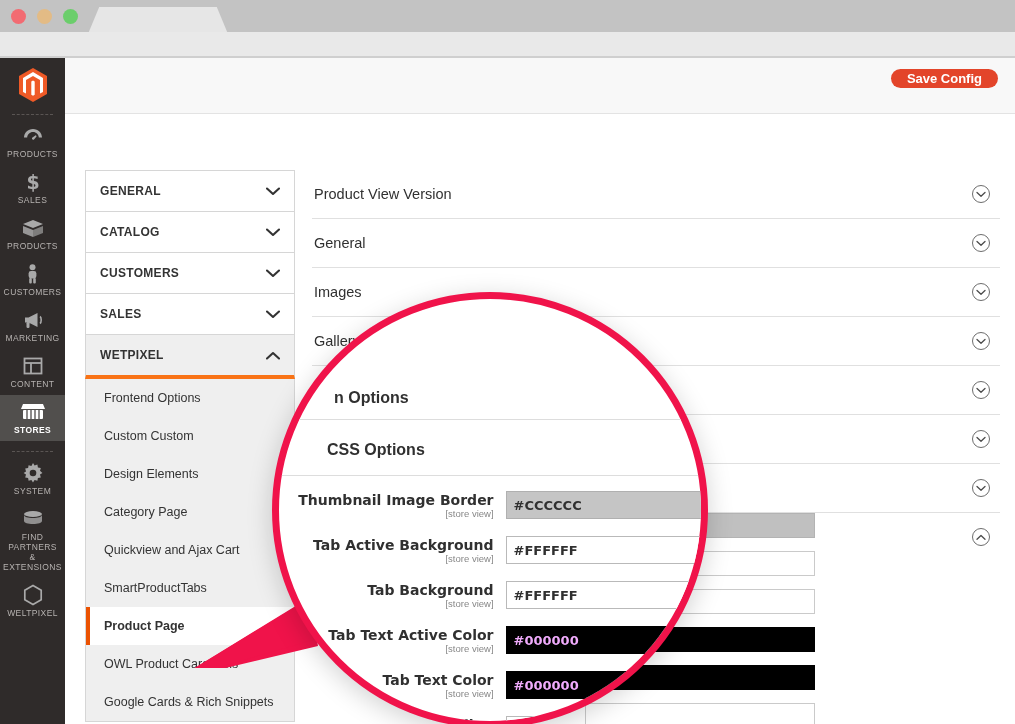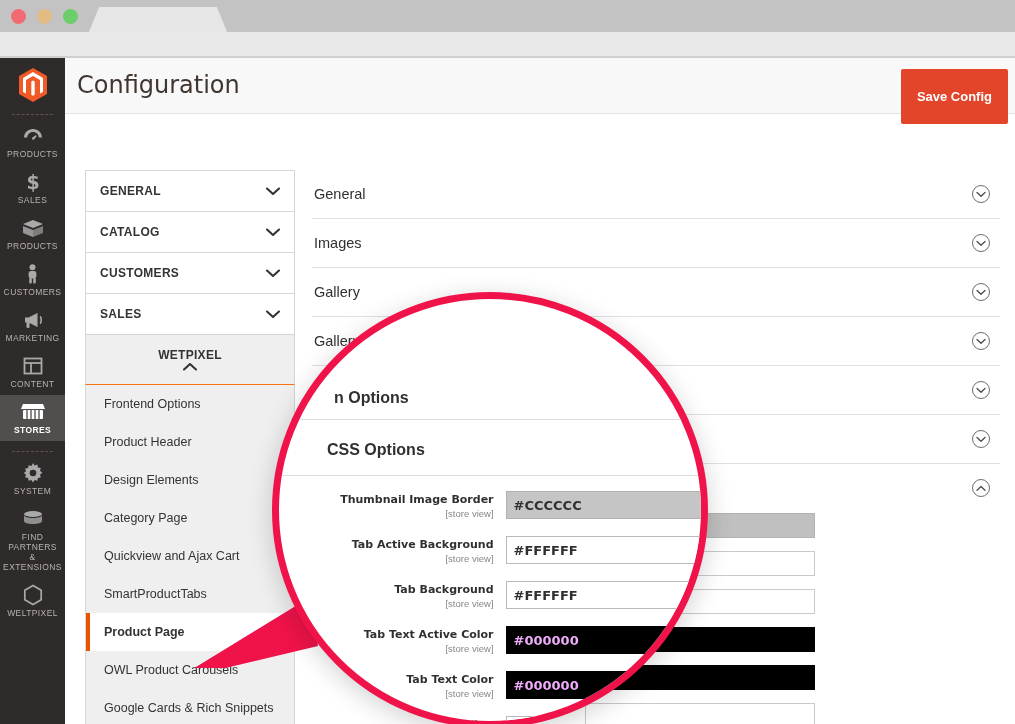--- a/index.html
+++ b/index.html
@@ -77,38 +77,38 @@
   .page-head {
     position: absolute; left: 65px; top: 0; width: 950px; height: 56px;
     background: #f8f8f8; border-bottom: 1px solid #e3e3e3;
   }
   .page-title {
     position: absolute; left: 12px; top: 13px;
     font-size: 24px; font-weight: 400; color: #41362f;
     font-family: "DejaVu Sans", sans-serif;
   }
   .save-btn {
-    position: absolute; right: 7px; top: 11px;
+    position: absolute; right: 17px; top: 11px;
     background: #e3452a; color: #fff; border: none;
-    font-size: 13px; font-weight: bold; padding: 20px 16px;
-    border-radius: 2px; cursor: pointer;
+    font-size: 13px; font-weight: bold; padding: 2px 16px;
+    border-radius: 12px; cursor: pointer;
     font-family: "Liberation Sans", sans-serif;
   }
 
   
   .confnav {
     position: absolute; left: 85px; top: 112px; width: 210px;
     background: #fff;
   }
   .cn-group {
     border: 1px solid #d6d6d6; border-bottom: none;
     background: #fff; padding: 13px 14px; cursor: pointer;
     display: flex; align-items: center; justify-content: space-between;
   }
-  .cn-group:last-of-type { border-bottom: 1px solid #f97316; flex-direction: column; }
+  .cn-group:last-of-type { border-bottom: 4px solid #f97316; }
   .cn-group.open { background: #efefef; }
   .cn-group-label {
     font-size: 12px; font-weight: bold; color: #333; letter-spacing: .3px;
   }
   .cn-chev { color: #333; display: flex; }
   .cn-sub { background: #efefef; border: 1px solid #d6d6d6; border-top: none; }
   .cn-item {
     padding: 12px 14px 12px 14px; font-size: 12.5px; color: #333;
     cursor: pointer; border-left: 4px solid transparent;
   }
@@ -165,21 +165,21 @@
   .mag-line {
     position: absolute; left: 0; width: 436px; height: 1px; background: #ddd;
   }
 
   .mag-form { position: absolute; left: 0; top: 192px; width: 436px; }
   .mrow { display: flex; align-items: flex-start; margin-bottom: 17px; }
   .mlabel-wrap {
     width: 236px; text-align: right; padding-right: 12px; padding-top: 2px;
   }
   .mlabel {
-    font-size: 11px; font-weight: bold; color: #303030; line-height: 14px;
+    font-size: 14px; font-weight: bold; color: #303030; line-height: 14px;
     font-family: "DejaVu Sans", sans-serif;
   }
   .mscope { font-size: 9.5px; color: #888; margin-top: 1px; }
   .minput {
     width: 218px; height: 28px; border: 1px solid #b9b9b9; background: #fff;
     font-size: 13px; color: #303030; padding: 0 7px;
     display: flex; align-items: center;
     font-family: "DejaVu Sans", sans-serif; font-weight: bold;
   }
   .minput.grey  { background: #c5c5c5; border-color: #b0b0b0; }
@@ -310,21 +310,20 @@
               <svg width="20" height="22" viewBox="0 0 20 22" fill="none" stroke="currentColor" stroke-width="1.7">
                 <polygon points="10,1.5 18.2,6.2 18.2,15.8 10,20.5 1.8,15.8 1.8,6.2"></polygon>
               </svg>
             </div>
             <div class="rail-label">WELTPIXEL</div>
           </div>
         </div>
     </div>
 
     <div class="page-head">
-      <div class="page-title">Configuration</div>
       <button class="save-btn">Save Config</button>
     </div>
 
     <div class="confnav">
       <div id="cn-groups">
           <div class="cn-group">
             <span class="cn-group-label">GENERAL</span>
             <span class="cn-chev">
               <svg width="14" height="9" viewBox="0 0 14 9" fill="none" stroke="currentColor" stroke-width="2.1" stroke-linecap="round" stroke-linejoin="round">
                 <polyline points="1,1.5 7,7 13,1.5"></polyline>
@@ -359,32 +358,40 @@
             <span class="cn-group-label">WETPIXEL</span>
             <span class="cn-chev">
               <svg width="14" height="9" viewBox="0 0 14 9" fill="none" stroke="currentColor" stroke-width="2.1" stroke-linecap="round" stroke-linejoin="round">
                 <polyline points="1,7.5 7,2 13,7.5"></polyline>
               </svg>
             </span>
           </div>
         </div>
       <div class="cn-sub" id="cn-sub">
           <div class="cn-item">Frontend Options</div>
-          <div class="cn-item">Product Header</div>
+          <div class="cn-item">Custom Custom</div>
           <div class="cn-item">Design Elements</div>
           <div class="cn-item">Category Page</div>
           <div class="cn-item">Quickview and Ajax Cart</div>
           <div class="cn-item">SmartProductTabs</div>
           <div class="cn-item active">Product Page</div>
           <div class="cn-item">OWL Product Carousels</div>
           <div class="cn-item">Google Cards &amp; Rich Snippets</div>
         </div>
     </div>
 
     <div class="content" id="sections">
+        <div class="sec-row">
+          <div class="sec-title">Product View Version</div>
+          <div class="sec-chev">
+            <svg width="10" height="7" viewBox="0 0 10 7" fill="none" stroke="currentColor" stroke-width="1.3" stroke-linecap="round" stroke-linejoin="round">
+              <polyline points="1,1.5 5,5.2 9,1.5"></polyline>
+            </svg>
+          </div>
+        </div>
         <div class="sec-row">
           <div class="sec-title">General</div>
           <div class="sec-chev">
             <svg width="10" height="7" viewBox="0 0 10 7" fill="none" stroke="currentColor" stroke-width="1.3" stroke-linecap="round" stroke-linejoin="round">
               <polyline points="1,1.5 5,5.2 9,1.5"></polyline>
             </svg>
           </div>
         </div>
         <div class="sec-row">
           <div class="sec-title">Images</div>

